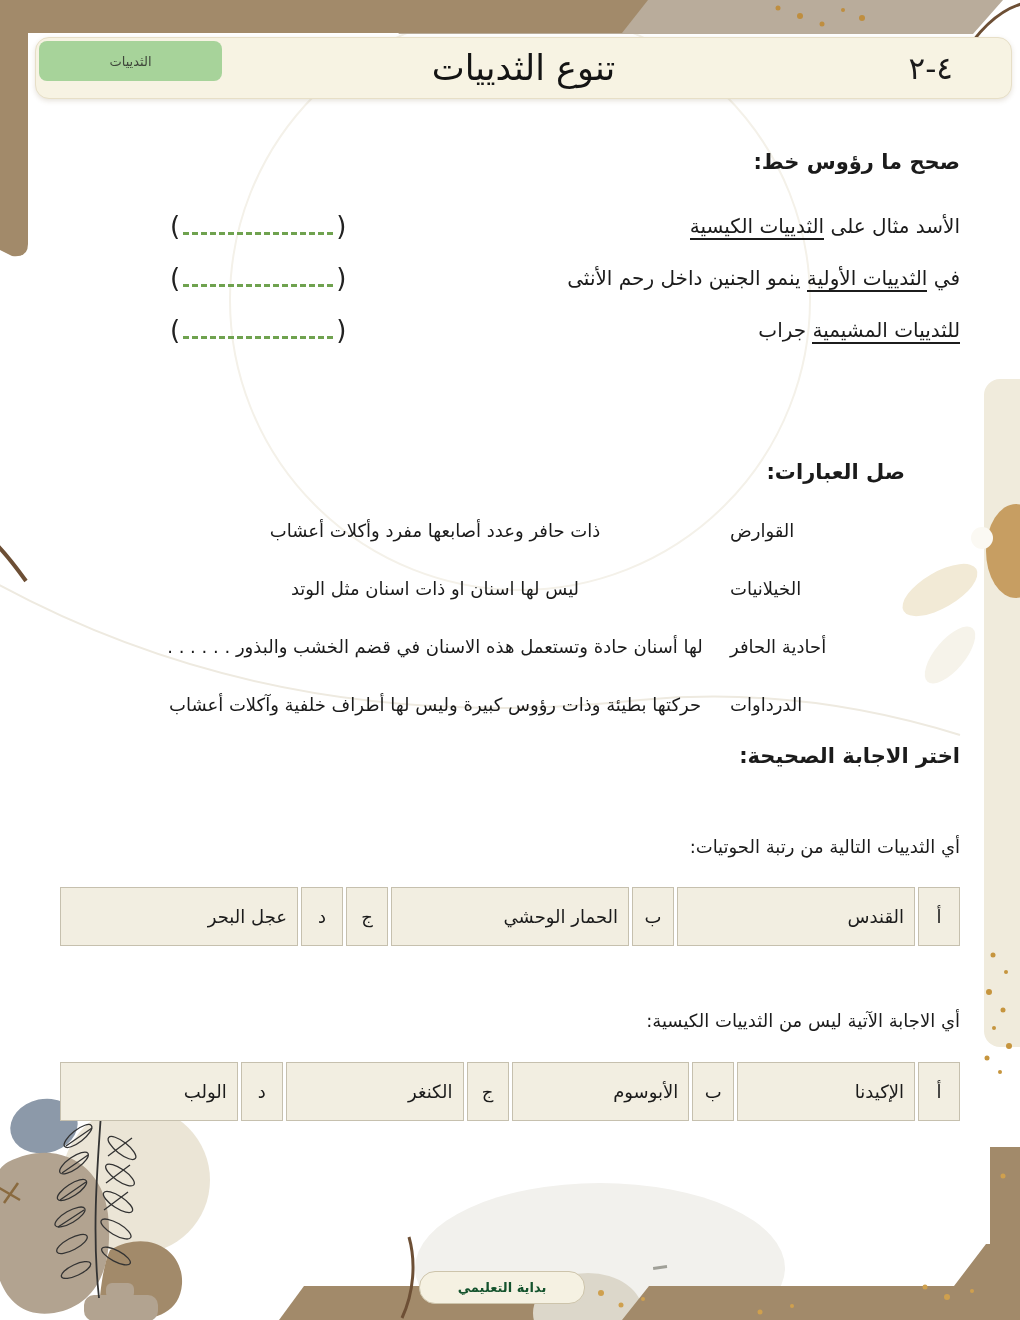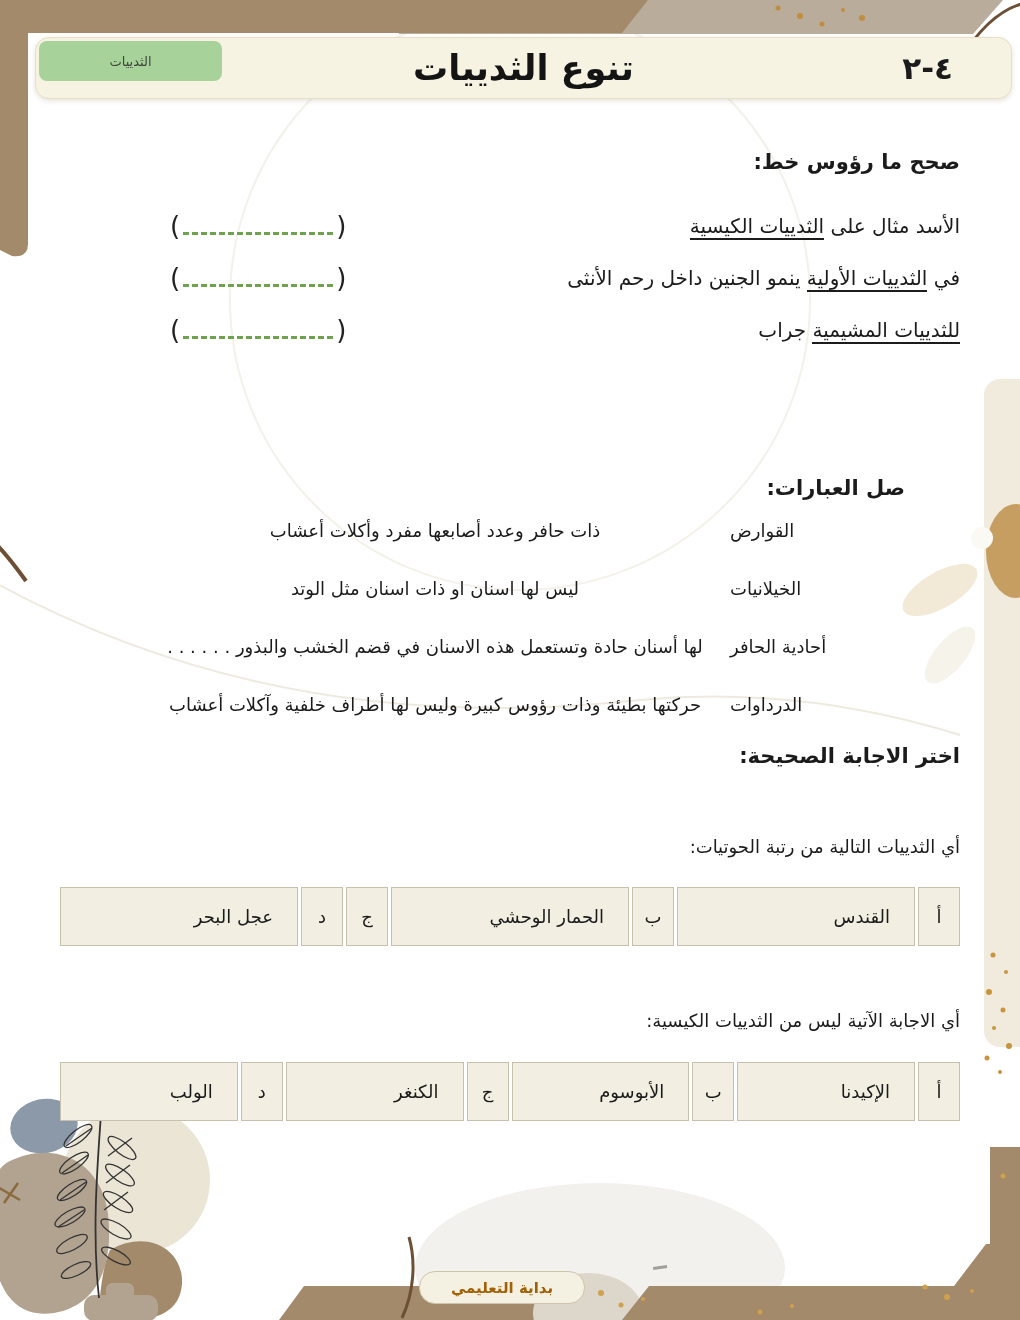--- a/index.html
+++ b/index.html
@@ -6,23 +6,23 @@
   body{width:1020px;height:1320px;background:#ffffff;font-family:"DejaVu Sans", sans-serif;}
   .page{position:relative;width:1020px;height:1320px;overflow:hidden;background:#ffffff;direction:rtl;color:#1b1b1b;}
   .bg{position:absolute;inset:0;z-index:0;}
 
   
   .header-bar{position:absolute;left:35px;top:37px;width:975px;height:60px;background:#f7f3e3;
     border:1px solid #e7dfc7;border-radius:14px;box-shadow:0 2px 5px rgba(120,100,60,.18);z-index:2;}
   .badge{position:absolute;left:3px;top:3px;width:183px;height:40px;background:#a7d39a;border-radius:8px;
     display:flex;align-items:center;justify-content:center;font-size:13px;color:#3e463a;}
   .title{position:absolute;inset:0;display:flex;align-items:center;justify-content:center;
-    font-size:35px;font-weight:bold;color:#141414;}
+    font-size:35px;font-weight:normal;color:#141414;}
   .lesson-num{position:absolute;right:58px;top:0;height:60px;display:flex;align-items:center;
-    font-size:31px;font-weight:bold;}
+    font-size:31px;font-weight:normal;}
 
   
   .sec{position:absolute;right:60px;margin:0;font-size:21px;font-weight:bold;z-index:2;white-space:nowrap;}
   .sec.match{right:115px;}
 
   
   .correct-row{position:absolute;left:60px;right:60px;height:42px;display:flex;
     justify-content:space-between;align-items:center;z-index:2;}
   .sentence{font-size:20px;white-space:nowrap;}
   .ul{border-bottom:2.5px solid #1c1c1c;padding-bottom:0;}
@@ -34,26 +34,26 @@
   .match-rows{position:absolute;left:60px;right:60px;top:501px;z-index:2;}
   .match-row{display:flex;height:58px;align-items:center;}
   .match-term{width:230px;text-align:left;font-size:18px;white-space:nowrap;}
   .match-def{flex:1;text-align:center;font-size:18px;padding-left:80px;white-space:nowrap;}
 
   
   .q-text{position:absolute;right:60px;font-size:18px;z-index:2;white-space:nowrap;}
   .mcq-table{position:absolute;left:60px;right:60px;height:59px;display:flex;gap:3px;z-index:2;}
   .cell{background:#f2eee1;border:1px solid #c6c0ae;display:flex;align-items:center;box-sizing:border-box;}
   .cell.letter{flex:0 0 42px;justify-content:center;font-size:18px;}
-  .cell.label{flex:1;padding:0 24px;font-size:18px;}
+  .cell.label{flex:1;padding:0 10px;font-size:18px;}
 
   
   .footer-pill{position:absolute;left:419px;top:1271px;width:164px;height:31px;background:#f5f1e2;
     border:1px solid #cdc4ab;border-radius:16px;display:flex;align-items:center;justify-content:center;
-    font-size:15px;font-weight:bold;color:#a16207;z-index:3;}
+    font-size:13px;font-weight:bold;color:#14532d;z-index:3;}
 </style>
 </head>
 <body>
 
 <div class="page">
 
   <svg class="bg" viewBox="0 0 1020 1320" width="1020" height="1320" xmlns="http://www.w3.org/2000/svg">
 
     <circle cx="520" cy="300" r="290" fill="none" stroke="#f4f1e9" stroke-width="2"></circle>
     <path d="M -10 580 Q 280 740 640 700 Q 800 685 960 735" fill="none" stroke="#eeeae0" stroke-width="2"></path>
@@ -173,21 +173,21 @@
 
   <div class="correct-row" style="top:309px;">
     <div class="sentence"><span></span><span class="ul">للثدييات المشيمية</span><span> جراب</span></div>
     <div class="blank">
       <span class="paren">(</span>
       <span class="dash"></span>
       <span class="paren">)</span>
     </div>
   </div>
 
-  <h2 class="sec match" style="top:476px;margin-left:20px;">صل العبارات:</h2>
+  <h2 class="sec match" style="top:460px;margin-left:20px;">صل العبارات:</h2>
 
   <div class="match-rows">
     <div class="match-row">
       <div class="match-term">القوارض</div>
       <div class="match-def">ذات حافر وعدد أصابعها مفرد وأكلات أعشاب</div>
     </div>
     <div class="match-row">
       <div class="match-term">الخيلانيات</div>
       <div class="match-def">ليس لها اسنان او ذات اسنان مثل الوتد</div>
     </div>

